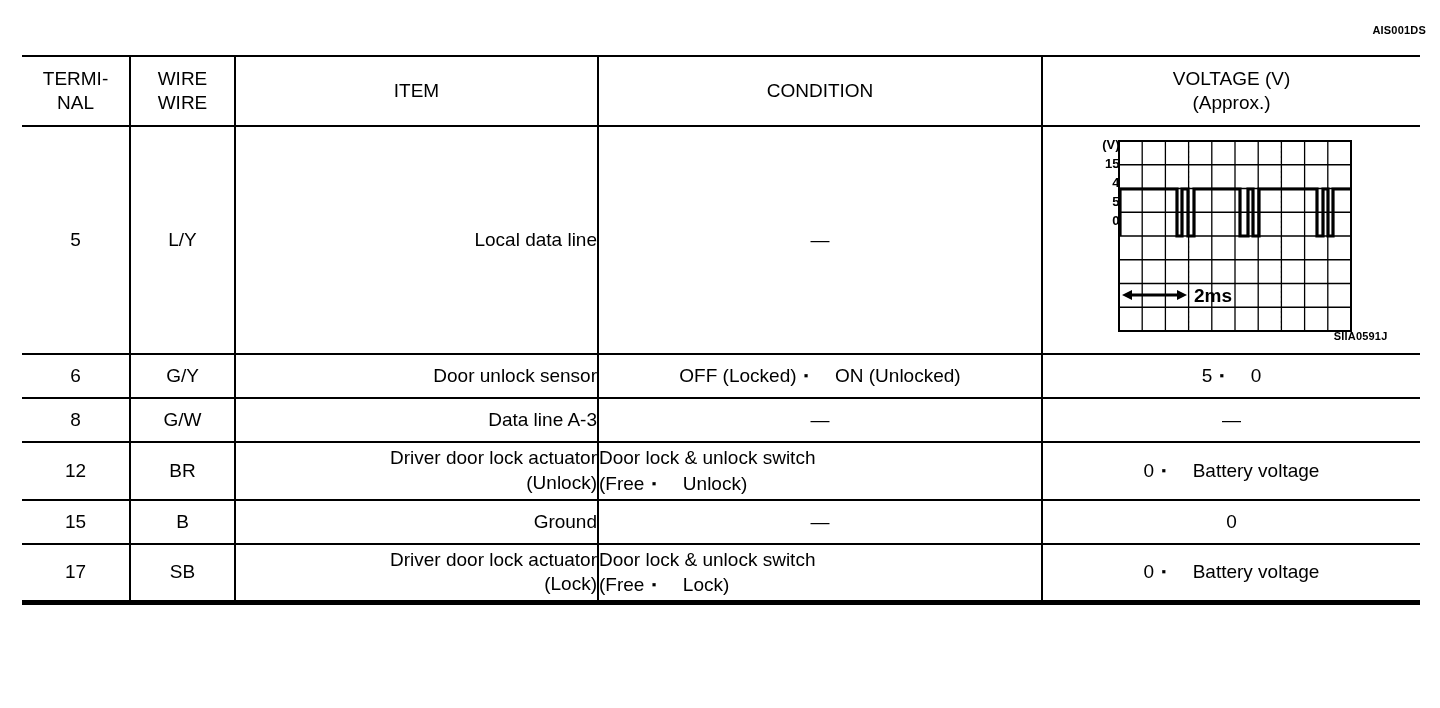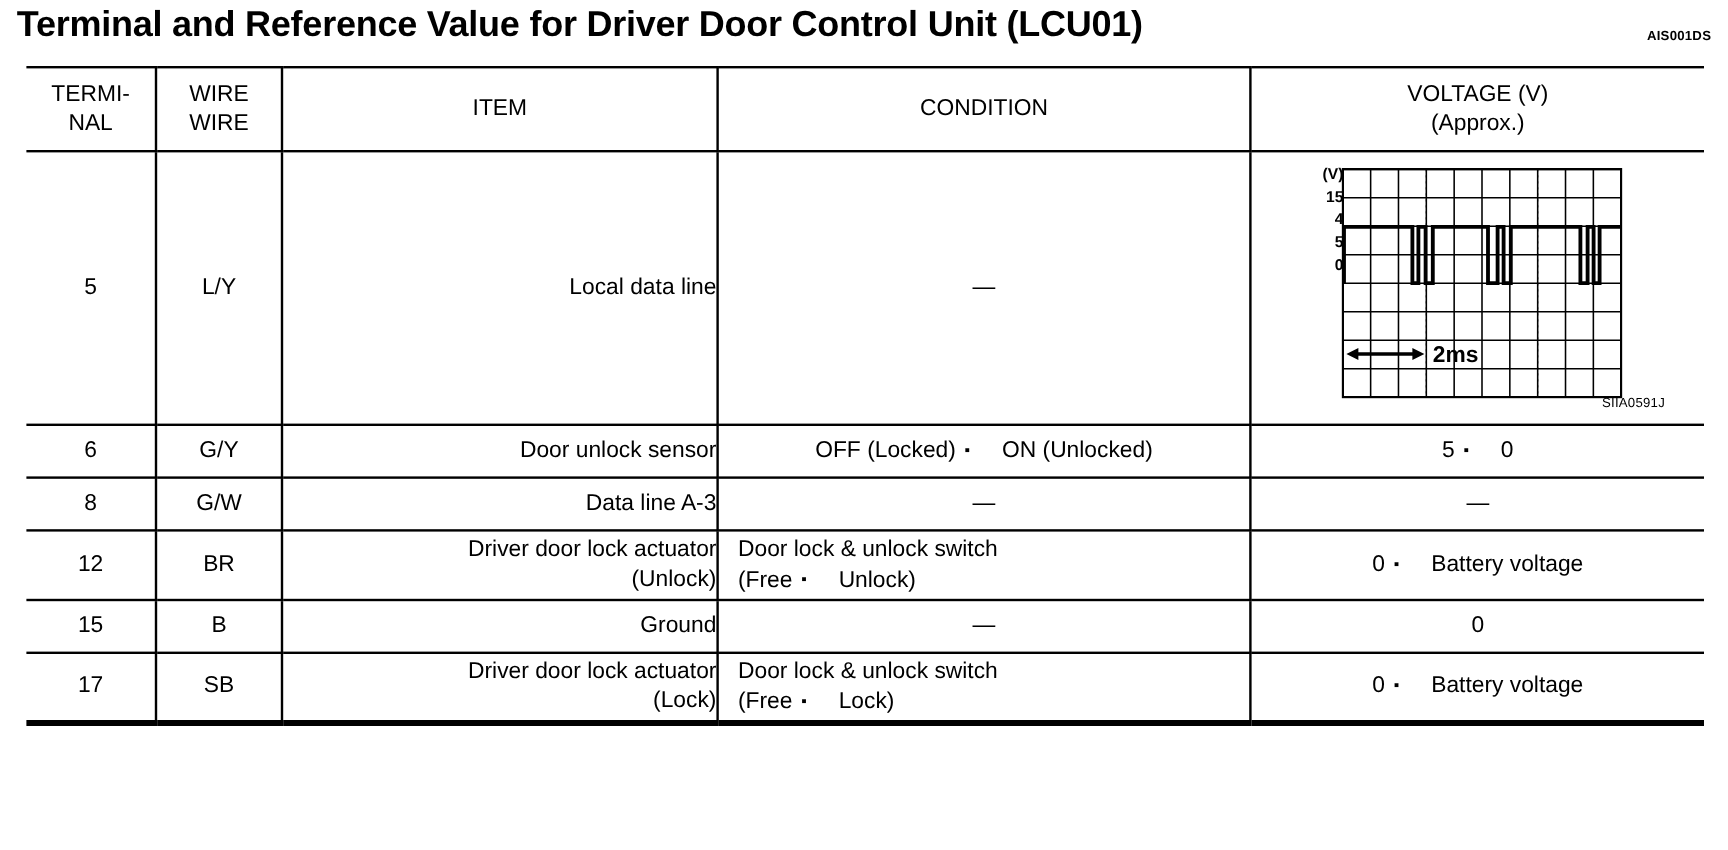--- a/index.html
+++ b/index.html
@@ -80,21 +80,21 @@
 
   .col-term  { width: 108px; }
   .col-wire  { width: 105px; }
   .col-item  { width: 363px; }
   .col-cond  { width: 444px; }
   .col-volt  { width: 378px; }
 
   td.c-term, td.c-wire { text-align: center; font-size: 19px; }
   td.c-item { text-align: right;   font-size: 19px; padding-left: 16px; line-height: 1.3; }
   td.c-cond { text-align: center; font-size: 19px; line-height: 1.35; }
-  td.c-cond.left { text-align: left; padding-left: 16px; }
+  td.c-cond.left { text-align: left; padding-left: 0; }
   td.c-volt { text-align: center; font-size: 19px; line-height: 1.35; }
 
   .row-tall  { height: 228px; }
   .row-1line { height: 44px; }
   .row-2line { height: 58px; margin-top: 32px; }
 
   .sep {
     display: inline-block;
     font-size: 13px;
     vertical-align: 2px;
@@ -124,29 +124,28 @@
   .scope-svg {
     position: absolute;
     left: 36px;
     top: 6px;
   }
   .scope-code {
     position: absolute;
     right: -6px;
     bottom: 2px;
     font-size: 11px;
-    font-weight: normal;
+    font-weight: bold;
     letter-spacing: 0.2px;
   }
 </style>
 </head>
 <body>
 
 <div class="title-bar">
-  <div class="doc-title">Terminal and Reference Value for Driver Door Control Unit (LCU01)</div>
   <div class="doc-code">AIS001DS</div>
 </div>
 
 <div class="table-wrap">
 <table class="spec">
   <colgroup>
     <col class="col-term">
         <col class="col-wire">
         <col class="col-item">
         <col class="col-cond">

